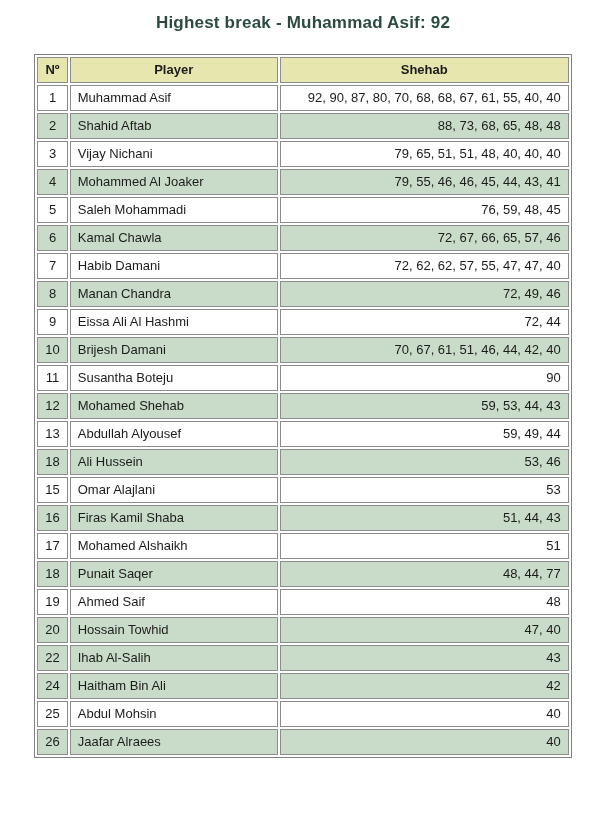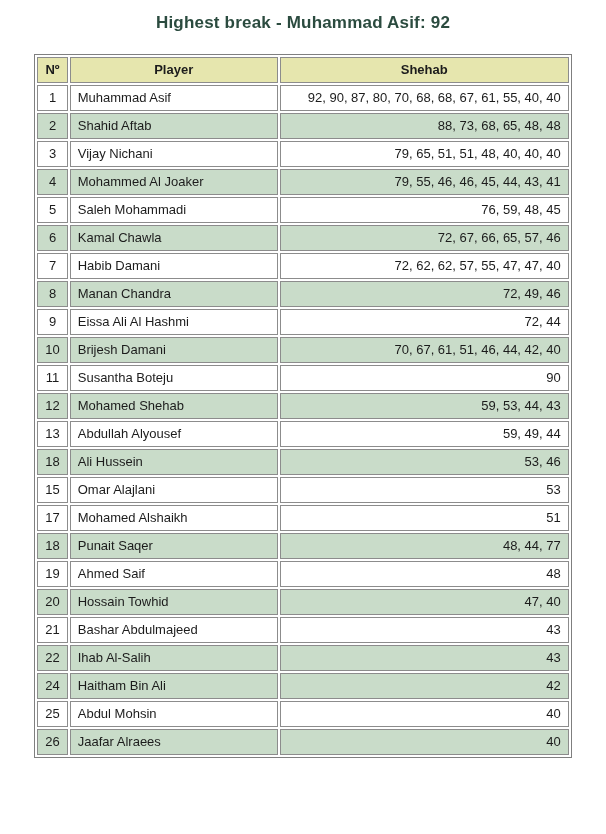--- a/index.html
+++ b/index.html
@@ -147,45 +147,45 @@
         <tr class="stripe">
     <td class="c-num">18</td>
     <td class="c-player">Ali Hussein</td>
     <td class="c-breaks">53, 46</td>
   </tr>
         <tr>
     <td class="c-num">15</td>
     <td class="c-player">Omar Alajlani</td>
     <td class="c-breaks">53</td>
   </tr>
+        <tr class="stripe">
+    <td class="c-num">16</td>
+    <td class="c-player">Firas Kamil Shaba</td>
+    <td class="c-breaks">51, 44, 43</td>
+  </tr>
         <tr>
     <td class="c-num">17</td>
     <td class="c-player">Mohamed Alshaikh</td>
     <td class="c-breaks">51</td>
   </tr>
         <tr class="stripe">
     <td class="c-num">18</td>
     <td class="c-player">Punait Saqer</td>
     <td class="c-breaks">48, 44, 77</td>
   </tr>
         <tr>
     <td class="c-num">19</td>
     <td class="c-player">Ahmed Saif</td>
     <td class="c-breaks">48</td>
   </tr>
         <tr class="stripe">
     <td class="c-num">20</td>
     <td class="c-player">Hossain Towhid</td>
     <td class="c-breaks">47, 40</td>
   </tr>
-        <tr>
-    <td class="c-num">21</td>
-    <td class="c-player">Bashar Abdulmajeed</td>
-    <td class="c-breaks">43</td>
-  </tr>
         <tr class="stripe">
     <td class="c-num">22</td>
     <td class="c-player">Ihab Al-Salih</td>
     <td class="c-breaks">43</td>
   </tr>
         <tr class="stripe">
     <td class="c-num">24</td>
     <td class="c-player">Haitham Bin Ali</td>
     <td class="c-breaks">42</td>
   </tr>

